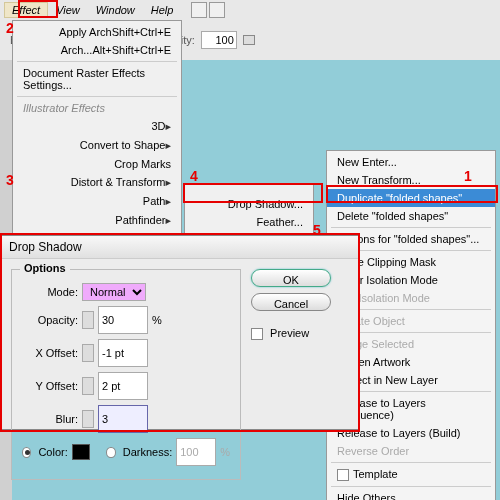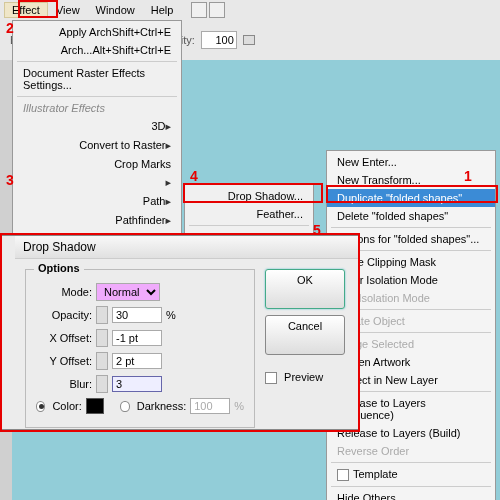--- a/index.html
+++ b/index.html
@@ -1,54 +1,54 @@
 <!DOCTYPE html>
 <html><head>
 <meta charset="utf-8">
 <style>
 * { margin: 0; padding: 0; box-sizing: border-box; font-family: Tahoma, Arial, sans-serif; font-size: 11px; }
 body { background: #fff; width: 500px; height: 500px; overflow: hidden; position: relative; }
-.menubar { background: #e8e8e8; height: 20px; display: flex; align-items: center; padding: 0 4px; }
+.menubar { background: #e8e8e8; height: 20px; display: flex; align-items: center; padding: 0 4px; font-style: italic; }
 .menubar-item { padding: 2px 8px; cursor: default; }
 .menubar-item.sel { background: #efe6c8; border: 1px solid #d4c89a; padding: 1px 7px; }
 .toolbar-icons { display: flex; gap: 2px; margin-left: 10px; }
 .tb-icon { width: 16px; height: 16px; border: 1px solid #999; background: #f0f0f0; }
 .red-box { position: absolute; border: 2px solid #e60000; pointer-events: none; z-index: 50; }
 .red-label { position: absolute; color: #e60000; font-weight: bold; font-size: 14px; z-index: 60; }
 .canvas-bg { position: absolute; left: 0; top: 60px; width: 500px; height: 440px; background: #92cdd8; z-index: 0; }
 .canvas-left { position: absolute; left: 0; top: 60px; width: 12px; height: 440px; background: #d0d0d0; }
 .subtoolbar { position: absolute; top: 20px; left: 0; right: 0; height: 40px; background: #e8e8e8; display: flex; align-items: center; padding: 0 180px 0 10px; gap: 6px; }
 .tb-label { color: #555; }
 .tb-input { width: 36px; height: 18px; border: 1px solid #aaa; background: #fff; padding: 0 2px; text-align: right; }
 .tb-slider { width: 12px; height: 10px; border: 1px solid #888; background: #ddd; }
 .dropdown { position: absolute; left: 12px; top: 20px; width: 170px; background: #f0f0f0; border: 1px solid #999; z-index: 10; padding: 2px 0; }
 .dd-item { padding: 3px 10px; display: flex; justify-content: flex-end; cursor: default; }
 .dd-sep { height: 1px; background: #ccc; margin: 2px 4px; }
 .dd-header { padding: 3px 10px; color: #888; font-style: italic; }
 .dd-item.hl { background: #3b8bd6; color: #fff; }
 .dd-arrow { color: #333; }
 .dd-item.hl .dd-arrow { color: #fff; }
-.submenu { position: absolute; left: 184px; top: 184px; width: 130px; background: #f0f0f0; border: 1px solid #999; z-index: 11; padding: 2px 0; }
+.submenu { position: absolute; left: 184px; top: 184px; width: 130px; background: #f0f0f0; border: 1px solid #999; z-index: 11; padding: 10px 0; }
 .context-menu { position: absolute; right: 4px; top: 150px; width: 170px; background: #f4f4f4; border: 1px solid #999; z-index: 12; padding: 2px 0; }
 .cm-item { padding: 3px 10px; cursor: default; }
 .cm-item.disabled { color: #aaa; }
 .cm-item.hl { background: #3b8bd6; color: #fff; }
 .cm-sep { height: 1px; background: #ccc; margin: 2px 4px; }
-.dialog { position: absolute; left: 0; top: 235px; width: 360px; height: 195px; background: #ececec; border: 1px solid #888; z-index: 20; padding-left: 14px; }
+.dialog { position: absolute; left: 0; top: 235px; width: 360px; height: 195px; background: #ececec; border: 1px solid #888; z-index: 20; }
 .dialog-title { background: linear-gradient(#f8f8f8,#e0e0e0); padding: 4px 8px; border-bottom: 1px solid #ccc; font-size: 12px; }
 .dialog-body { display: flex; padding: 10px; gap: 10px; }
 .opts { border: 1px solid #bbb; padding: 8px 10px; width: 230px; position: relative; }
 .opts-legend { position: absolute; top: -8px; left: 8px; background: #ececec; padding: 0 4px; font-weight: bold; }
 .opt-row { display: flex; align-items: center; margin: 5px 0; gap: 4px; }
 .opt-label { width: 56px; text-align: right; }
-.opt-input { width: 50px; height: 16px; border: 1px solid #aaa; background: #fff; padding: 0 3px; }
+.opt-input { width: 50px; height: 28px; border: 1px solid #aaa; background: #fff; padding: 0 3px; }
 .opt-select { width: 64px; height: 18px; border: 1px solid #aaa; background: #f0abfc; padding: 0 3px; }
 .spinner { width: 12px; height: 18px; border: 1px solid #aaa; background: #ddd; display: inline-block; }
 .btn-col { display: flex; flex-direction: column; gap: 6px; align-items: flex-start; }
-.dlg-btn { width: 80px; height: 40px; border: 1px solid #888; background: linear-gradient(#fff,#ddd); border-radius: 3px; text-align: center; line-height: 20px; cursor: default; }
+.dlg-btn { width: 80px; height: 18px; border: 1px solid #888; background: linear-gradient(#fff,#ddd); border-radius: 9px; text-align: center; line-height: 20px; cursor: default; }
 .dlg-btn.primary { border: 1px solid #4a8; box-shadow: 0 0 2px #5bc; }
 .chk { width: 12px; height: 12px; border: 1px solid #888; background: #fff; display: inline-block; margin-right: 4px; vertical-align: middle; }
 .radio { width: 11px; height: 11px; border: 1px solid #888; border-radius: 50%; background: #fff; display: inline-block; margin-right: 3px; vertical-align: middle; position: relative; }
 .radio.sel::after { content:''; position:absolute; left:2px; top:2px; width:5px; height:5px; background:#333; border-radius:50%; }
 .color-swatch { width: 22px; height: 16px; background: #000; border: 1px solid #555; display: inline-block; vertical-align: middle; }
 </style>
 </head>
 <body>
 
 <div class="canvas-bg"></div>
@@ -89,27 +89,28 @@
   <div class="dd-item">
       <span>Document Raster Effects Settings...</span>
     </div>
   <div class="dd-sep"></div>
   <div class="dd-header">Illustrator Effects</div>
   <div class="dd-item">
       <span>3D</span>
       <span class="dd-arrow">▸</span>
     </div>
   <div class="dd-item">
-      <span>Convert to Raster</span>
+      <span>Convert to Shape</span>
       <span class="dd-arrow">▸</span>
     </div>
   <div class="dd-item">
       <span>Crop Marks</span>
     </div>
   <div class="dd-item">
+      <span>Distort &amp; Transform</span>
       <span class="dd-arrow">▸</span>
     </div>
   <div class="dd-item">
       <span>Path</span>
       <span class="dd-arrow">▸</span>
     </div>
   <div class="dd-item">
       <span>Pathfinder</span>
       <span class="dd-arrow">▸</span>
     </div>

